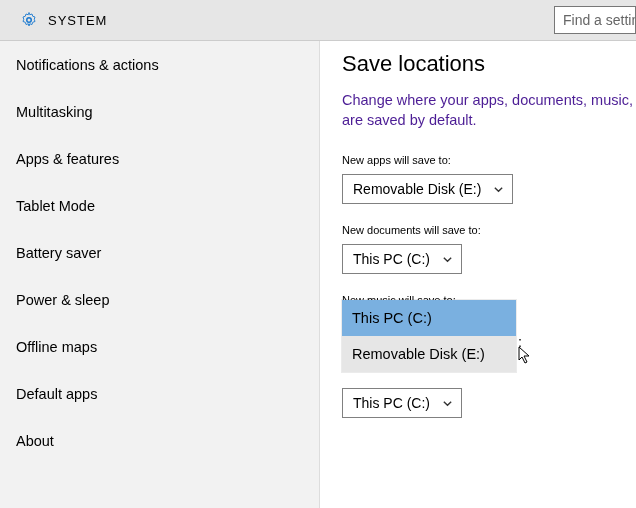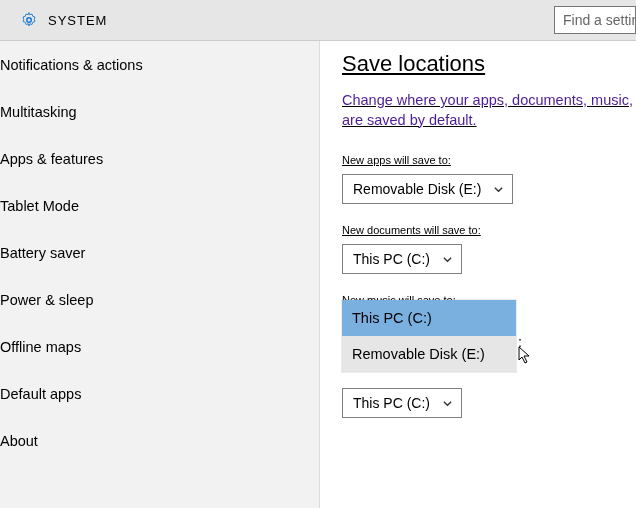--- a/index.html
+++ b/index.html
@@ -58,35 +58,34 @@
   .sidebar {
     width: 320px;
     background: #f2f2f2;
     border-right: 1px solid #ddd;
     overflow: hidden;
   }
   .sidebar-item {
     height: 47px;
     display: flex;
     align-items: center;
-    padding-left: 0;
+    padding-left: 16px;
     font-size: 14.5px;
     color: #000;
     border-bottom: 0;
     cursor: default;
   }
   .sidebar-item.selected {
     background: #7ab0e0;
   }
   .main {
     flex: 1;
     padding: 10px 0 0 22px;
     position: relative;
     overflow: hidden;
-    text-decoration: underline;
   }
   .page-title {
     font-size: 22px;
     font-weight: 400;
     margin-bottom: 14px;
   }
   .description {
     font-size: 14.5px;
     line-height: 1.35;
     color: #4c1d95;

